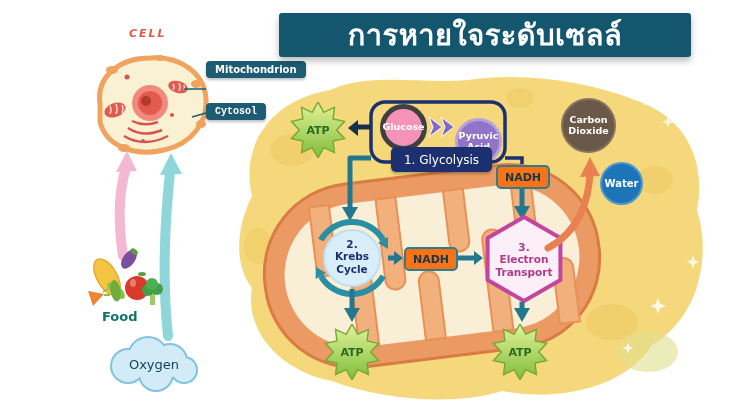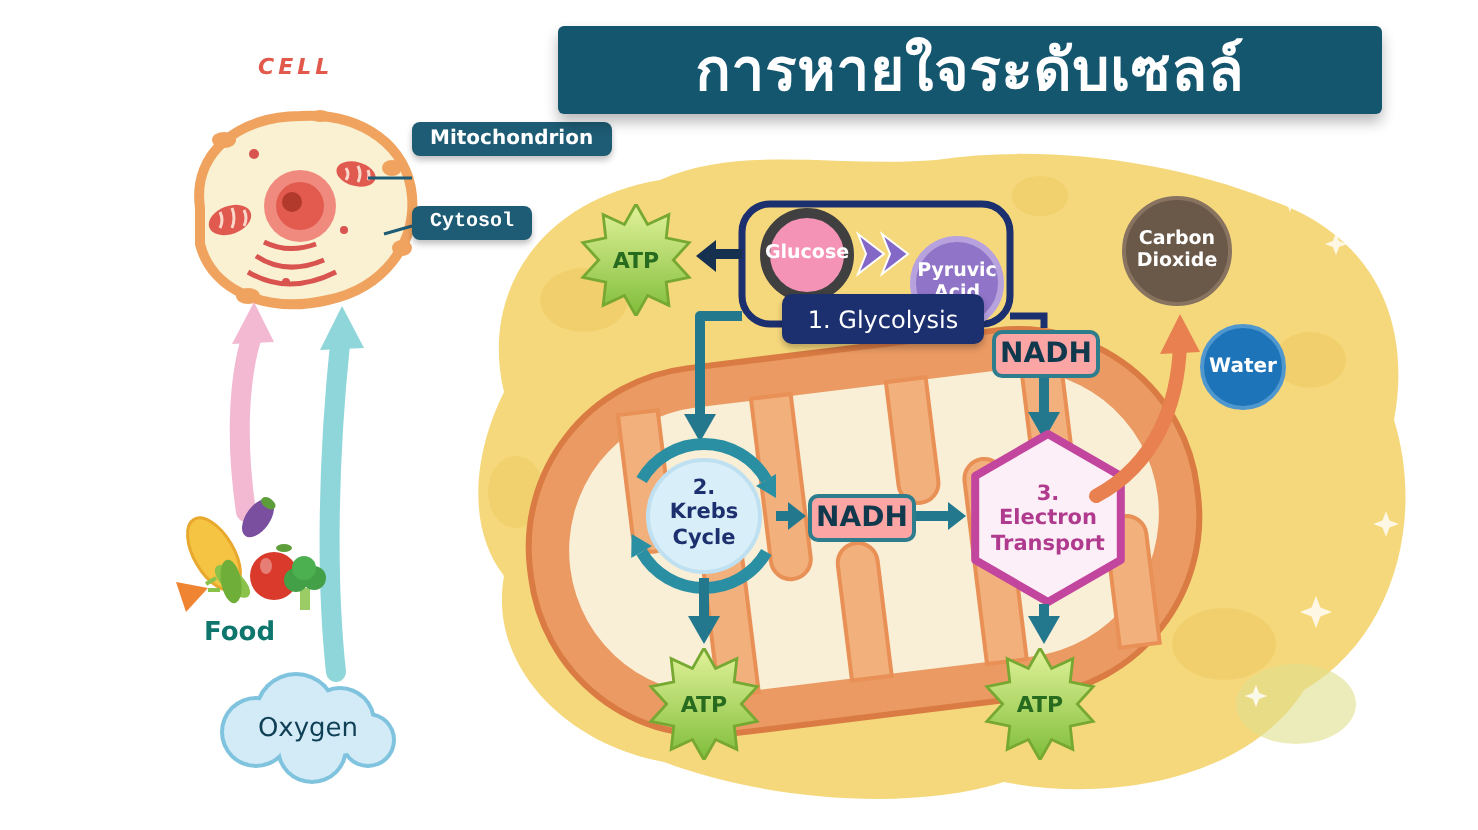--- a/index.html
+++ b/index.html
@@ -32,22 +32,22 @@
   .glucose{left:380px;top:104px;width:47px;height:47px;background:#f493b5;border:5px solid #404040;font-size:9.5px;}
   .pyruvic{left:455px;top:104px;width:47px;height:47px;background:#8f74c7;border:3px solid #b7a2de;font-size:9.5px;margin-top:14px;}
   .co2{left:561px;top:98px;width:55px;height:55px;background:#6a5848;border:2px solid #87735f;font-size:9.5px;}
   .water{left:600px;top:162px;width:43px;height:43px;background:#1e74b8;border:2px solid #4f97cf;font-size:10px;}
   .glycolysis-box{
     left:391px;top:147px;width:101px;height:25px;background:#1c2f6e;border-radius:5px;
     display:flex;align-items:center;justify-content:center;color:#fff;font-size:12px;font-weight:normal;
     box-shadow:0 2px 3px rgba(0,0,0,.25);z-index:4;
   }
   .nadh{
-    width:50px;height:20px;background:#fca5a5;border:2px solid #2e7d8c;border-radius:5px;
-    display:flex;align-items:center;justify-content:center;color:#11394e;font-size:14px;font-weight:bold;z-index:3;
+    width:50px;height:20px;background:#f97316;border:2px solid #2e7d8c;border-radius:5px;
+    display:flex;align-items:center;justify-content:center;color:#11394e;font-size:11px;font-weight:bold;z-index:3;
   }
   .nadh-upper{left:496px;top:165px;}
   .nadh-lower{left:404px;top:247px;}
   .krebs-label{left:322px;top:238px;width:60px;text-align:center;color:#1c2f6e;
     font-size:10.5px;font-weight:bold;line-height:1.18;white-space:pre-line;z-index:3;}
   .et-label{left:489px;top:241px;width:70px;text-align:center;color:#b03a8e;
     font-size:10.5px;font-weight:bold;line-height:1.18;white-space:pre-line;z-index:3;}
   .atp{width:56px;height:56px;z-index:3;}
   .atp svg{position:absolute;left:0;top:0;}
   .atp span{

